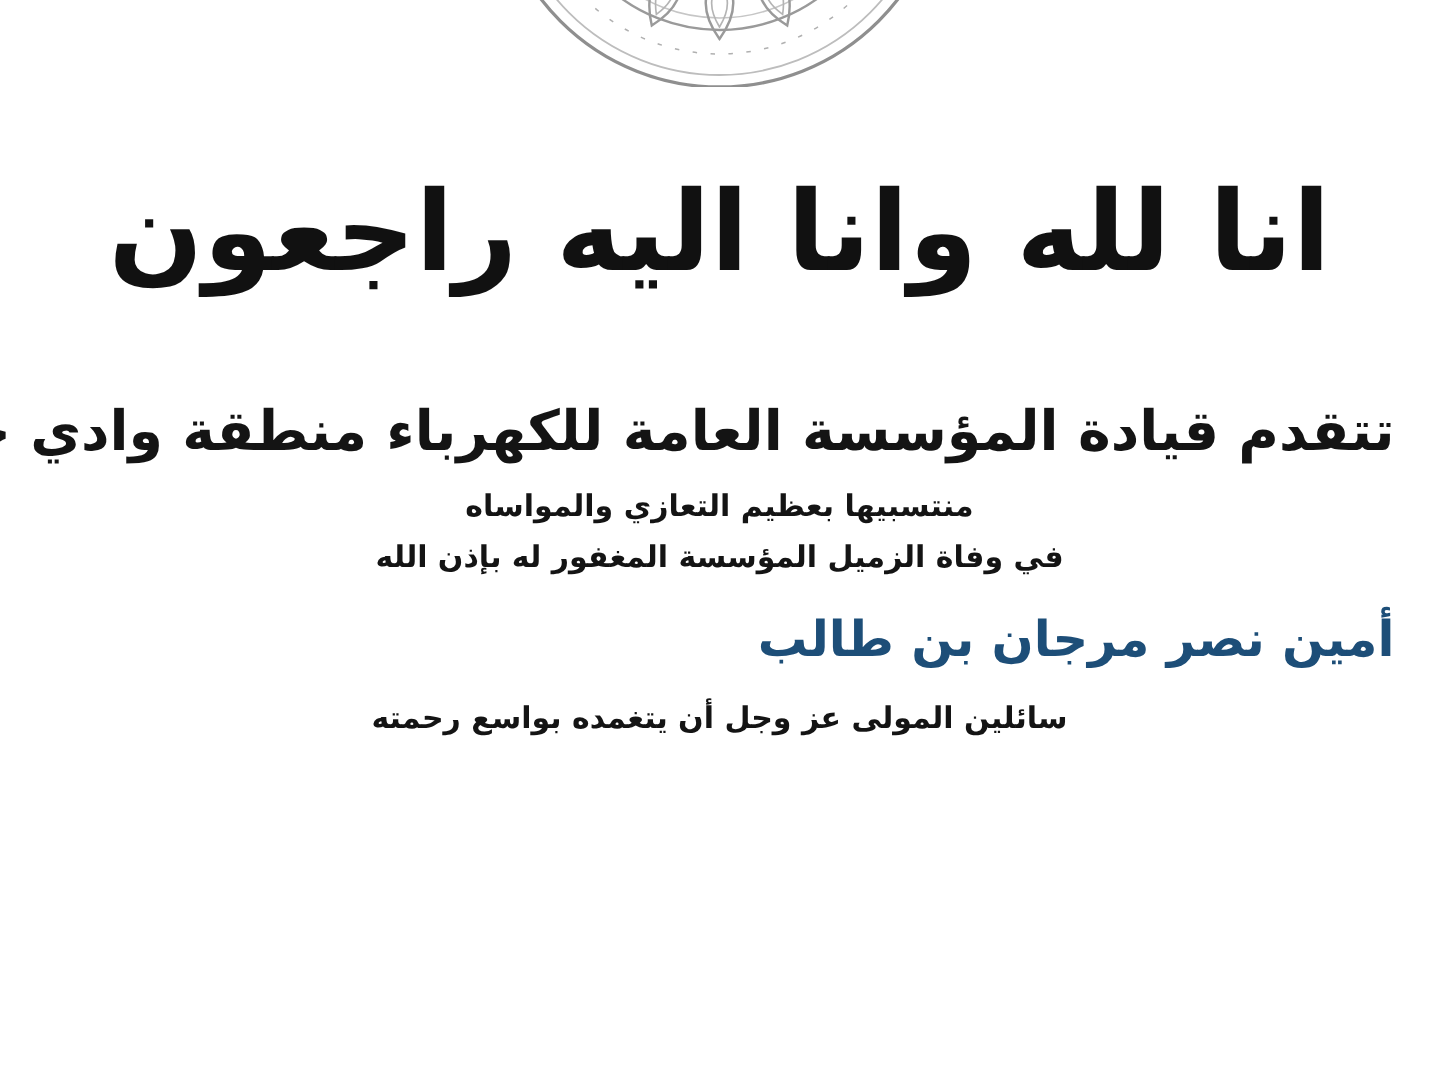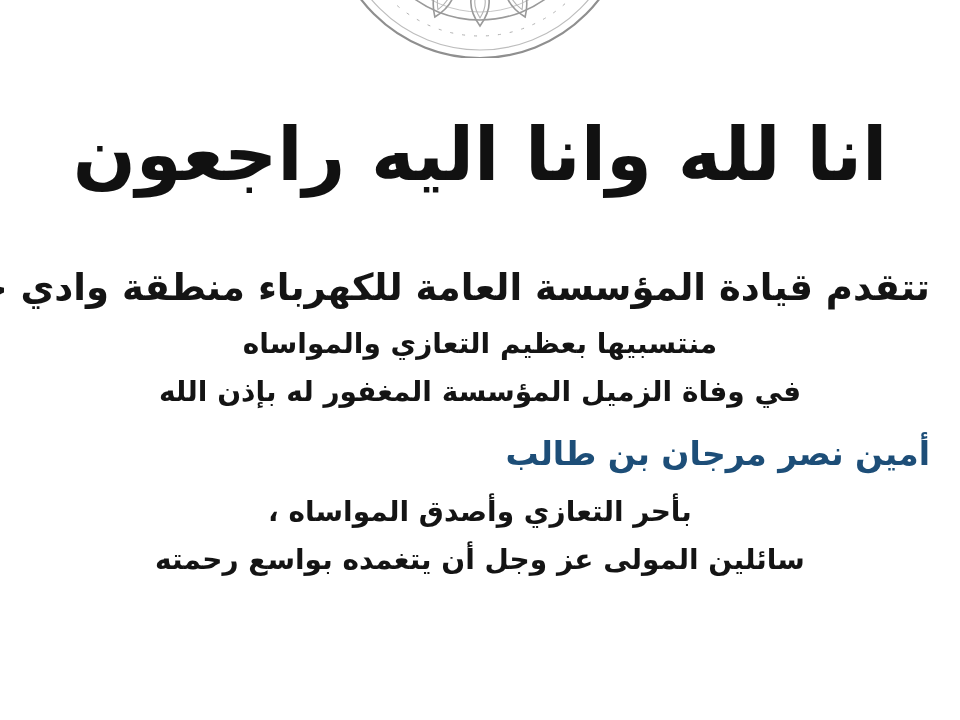--- a/index.html
+++ b/index.html
@@ -61,21 +61,21 @@
   }
 
   
   .body-text {
     width: 900px;
     text-align: center;
     margin-top: 26px;
     flex: 1 1 auto;
   }
   .line {
-    font-size: 28px;
+    font-size: 20px;
     font-weight: 700;
     line-height: 1.72;
     color: #141414;
     letter-spacing: 0px;
     white-space: nowrap;
   }
   .line.wide  { font-size: 37px; }
 
   .deceased-name {
     font-size: 33px;
@@ -177,17 +177,16 @@
     </svg>
   </div>
 
   <div class="body-text">
     <div class="line wide">تتقدم قيادة المؤسسة العامة للكهرباء منطقة وادي حضرموت</div>
     <div class="line">منتسبيها بعظيم التعازي والمواساه</div>
     <div class="line">في وفاة الزميل المؤسسة المغفور له بإذن الله</div>
 
     <div class="deceased-name">أمين نصر مرجان بن طالب</div>
 
-    <div class="line">بأحر التعازي وأصدق المواساه ،</div>
     <div class="line clipped">سائلين المولى عز وجل أن يتغمده بواسع رحمته</div>
   </div>
 
 </div>
 
 </body></html>

